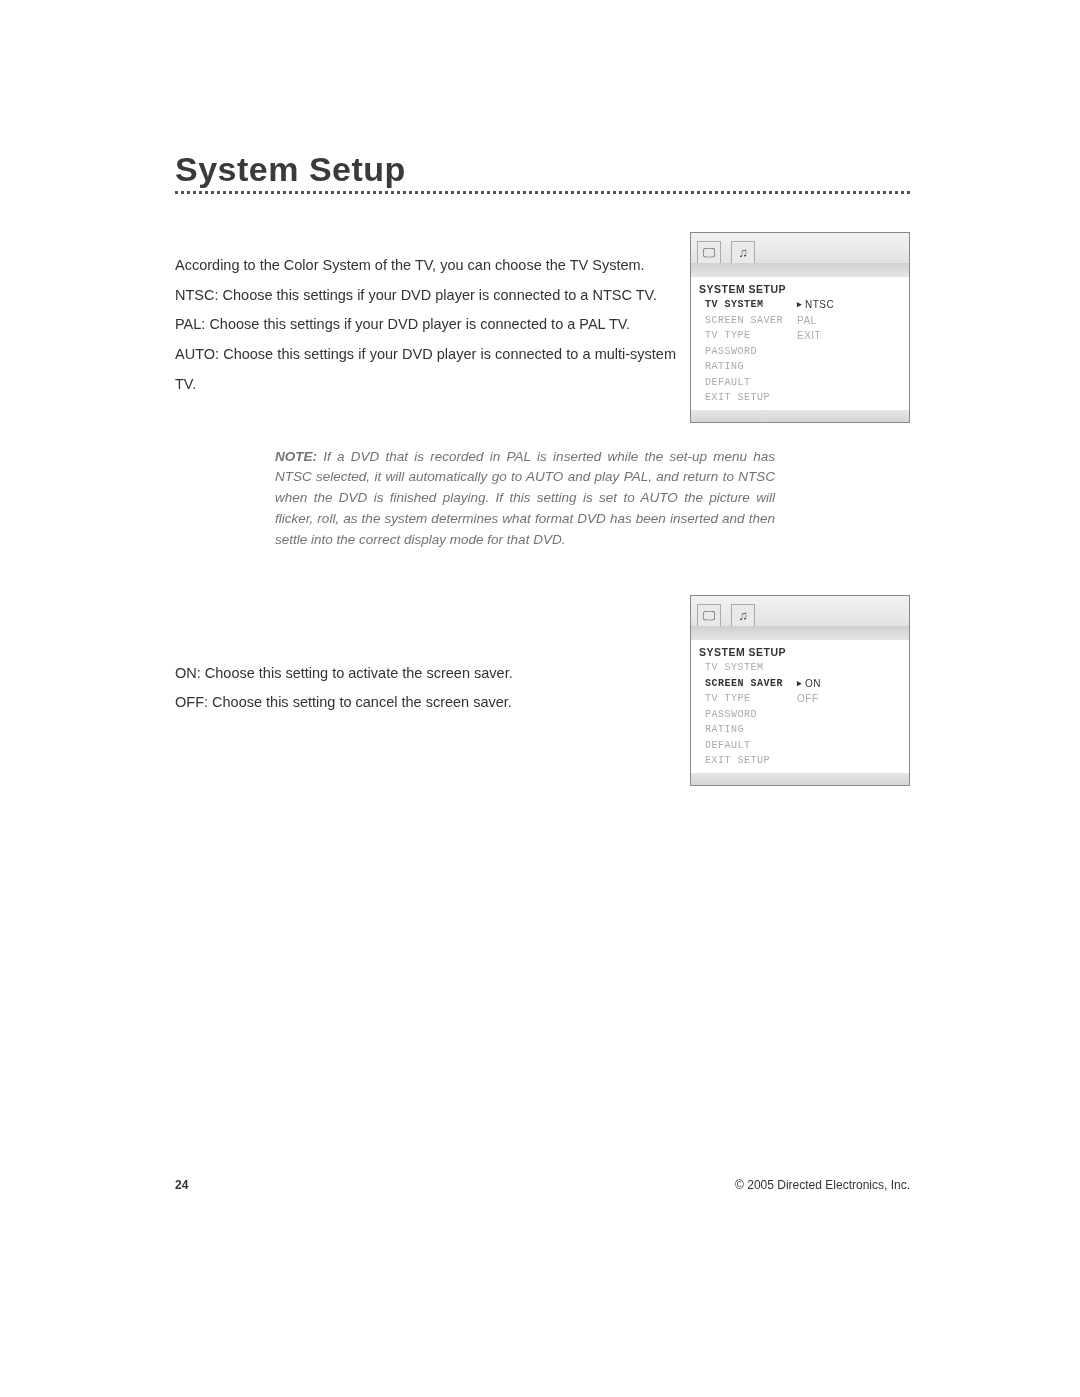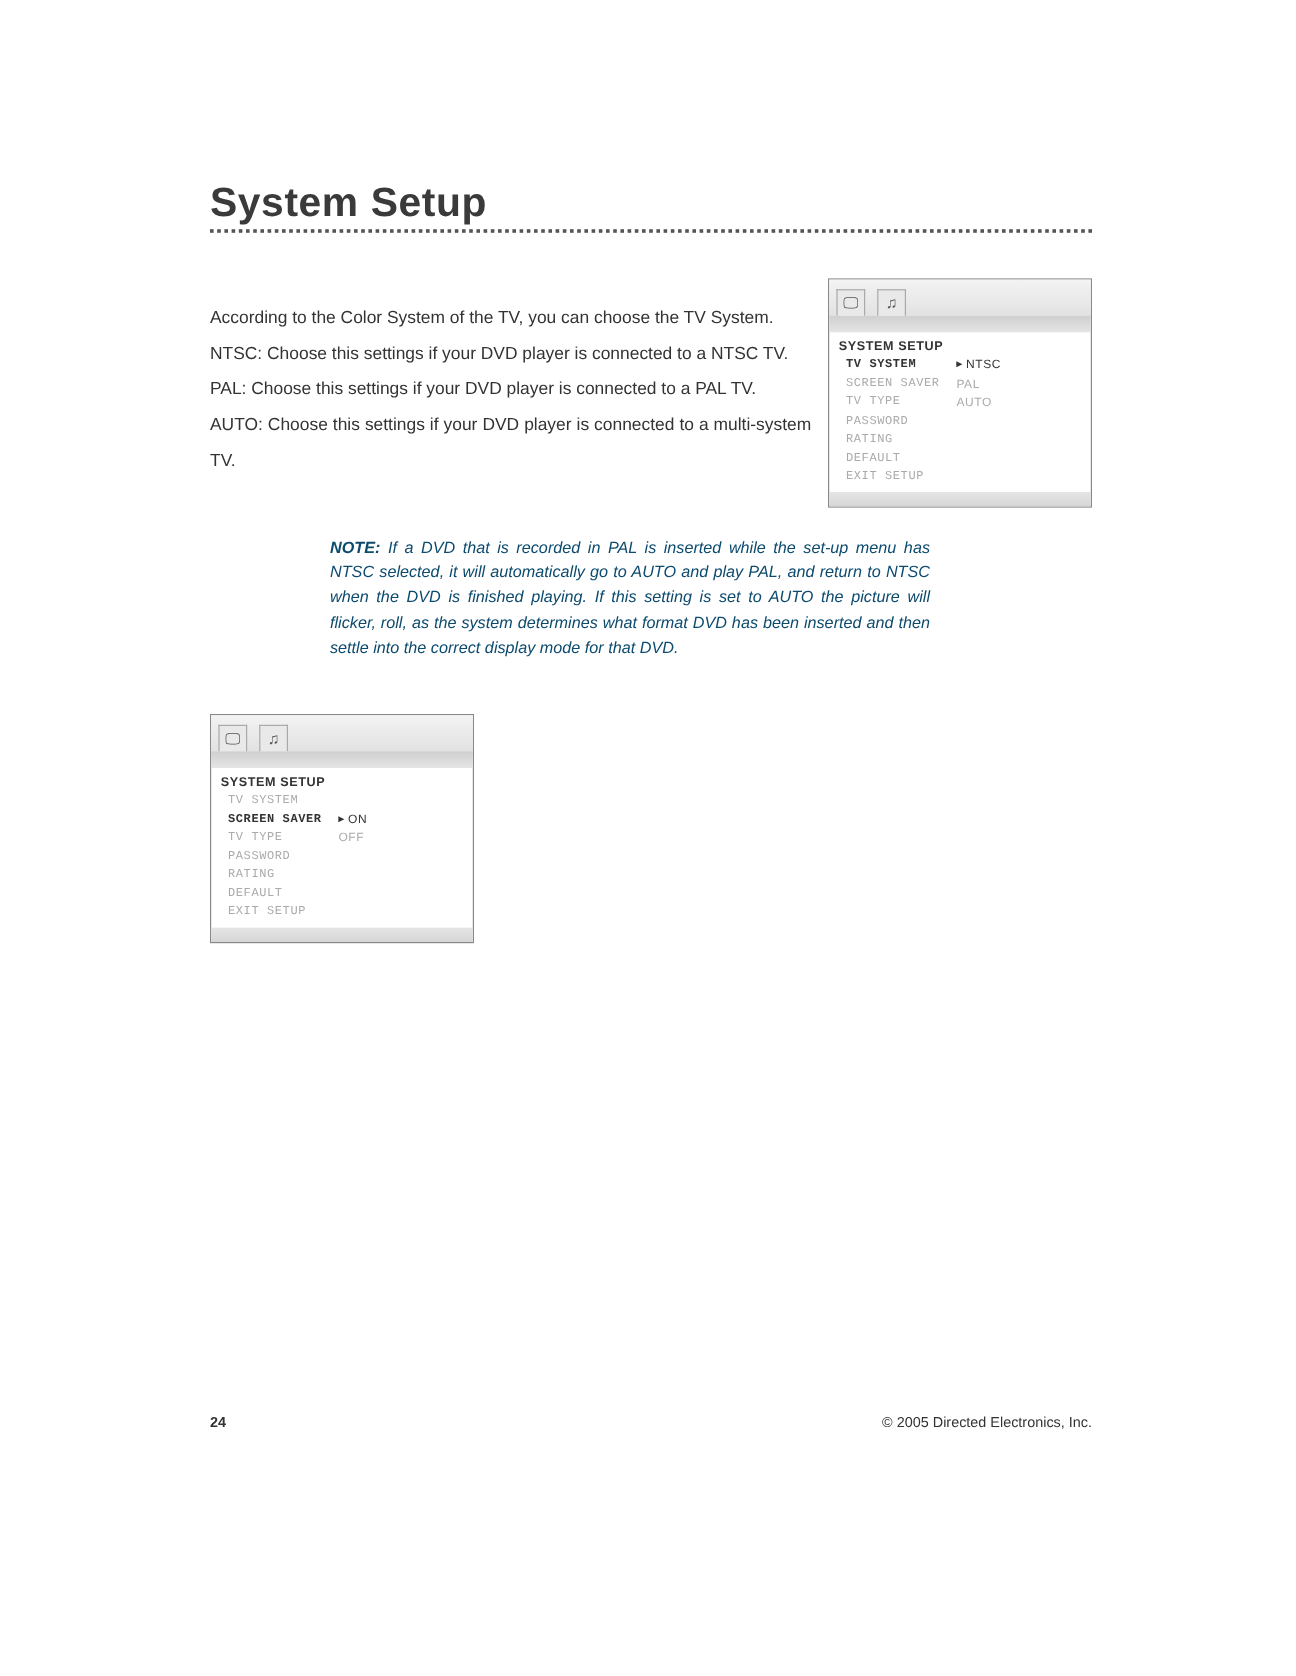--- a/index.html
+++ b/index.html
@@ -51,21 +51,21 @@
     color: #333;
     text-align: justify;
   }
   .body-text p { margin: 0; }
   .note-block {
     margin: 24px 0 40px 100px;
     width: 500px;
     font-size: 13.5px;
     line-height: 1.55;
     font-style: italic;
-    color: #0c4a6e;
+    color: #737373;
     text-align: justify;
   }
   .note-label {
     font-weight: 700;
   }
 
   
   .osd {
     width: 220px;
     border: 1px solid #888;
@@ -181,21 +181,21 @@
         <div class="osd-row sel">
           <div class="osd-left">TV  SYSTEM</div>
           <div class="osd-right">NTSC</div>
         </div>
         <div class="osd-row">
           <div class="osd-left">SCREEN  SAVER</div>
           <div class="osd-right">PAL</div>
         </div>
         <div class="osd-row">
           <div class="osd-left">TV  TYPE</div>
-          <div class="osd-right">AUTO</div>
+          <div class="osd-right">EXIT</div>
         </div>
         <div class="osd-row">
           <div class="osd-left">PASSWORD</div>
           <div class="osd-right"></div>
         </div>
         <div class="osd-row">
           <div class="osd-left">RATING</div>
           <div class="osd-right"></div>
         </div>
         <div class="osd-row">
@@ -211,20 +211,24 @@
     </div>
   </div>
 
   <div class="note-block">
     <span class="note-label">NOTE:</span>
     <span>If a DVD that is recorded in PAL is inserted while the set-up menu has NTSC selected, it will automatically go to AUTO and play PAL, and return to NTSC when the DVD is finished playing. If this setting is set to AUTO the picture will flicker, roll, as the system determines what format DVD has been inserted and then settle into the correct display mode for that DVD.</span>
   </div>
 
 
   <div class="section-body">
+    <div class="body-text">
+      <p style="white-space: pre-line;">ON: Choose this setting to activate the screen saver.
+OFF: Choose this setting to cancel the screen saver.</p>
+    </div>
 
     <div class="osd">
       <div class="osd-tabs">
         <div class="tab-icon">🖵</div>
         <div class="tab-icon">♫</div>
       </div>
       <div class="osd-headerbar"></div>
       <div class="osd-body">
         <div class="osd-title">SYSTEM  SETUP</div>
         <div class="osd-row">

